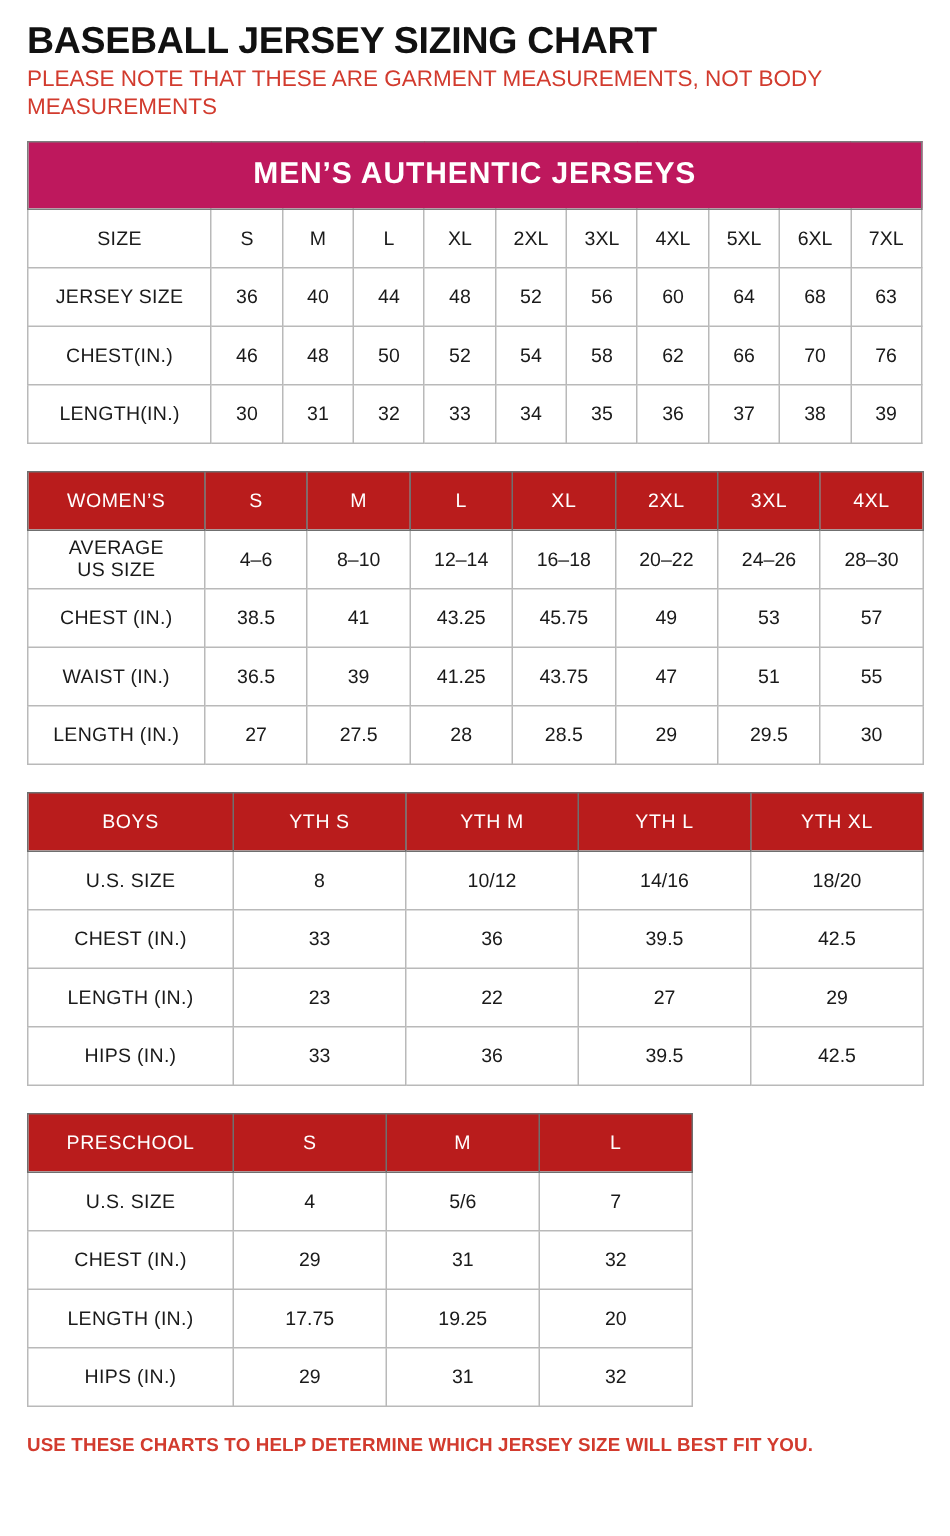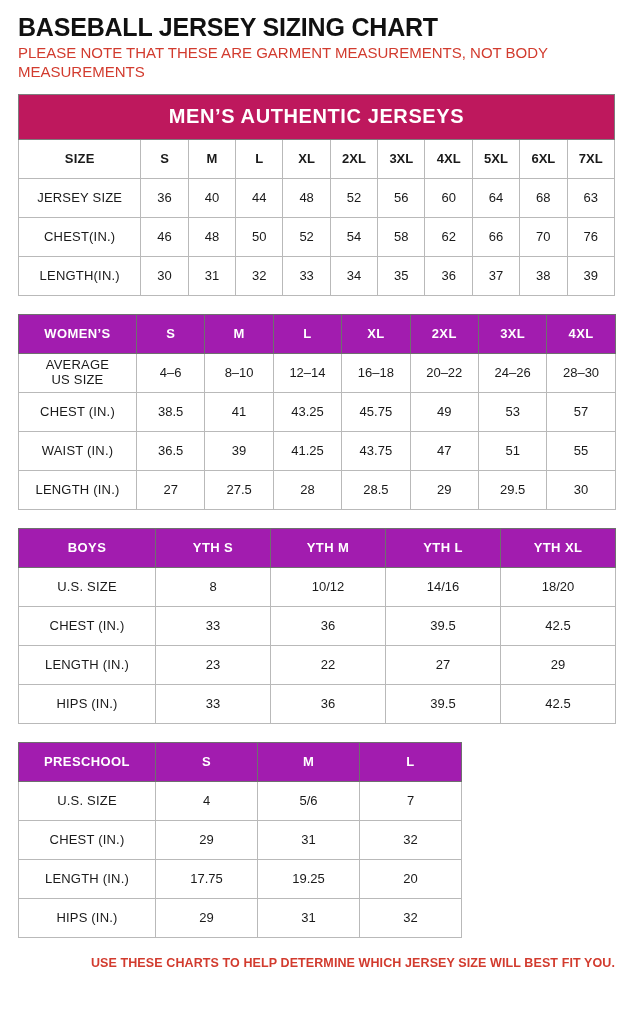--- a/index.html
+++ b/index.html
@@ -56,23 +56,23 @@
   .banner {
     background: #be185d;
     color: #ffffff;
     font-size: 20px;
     font-weight: bold;
     letter-spacing: 0.6px;
     height: 44px;
     border: 1px solid #7d7d7d;
   }
   .hdr-gray {
-    background: #a21caf;
+    background: #b91c1c;
     color: #ffffff;
-    font-weight: bold;
+    font-weight: normal;
     letter-spacing: 0.4px;
     border: 1px solid #6f6f6f;
   }
   .rowlabel {
     font-weight: normal;
     letter-spacing: 0.2px;
   }
   .two-line {
     line-height: 1.15;
   }
@@ -90,23 +90,22 @@
   table.pre col.cx { width: 102px; }
   table.pre { width: 443px; }
   table.boys { width: 597px; }
 
   .footer {
     color: #d23b2e;
     font-size: 12.5px;
     font-weight: bold;
     letter-spacing: 0.1px;
     margin-top: 2px;
-    text-align: right;
-  }
-  .men-head td { font-weight: bold; }
+  }
+  .men-head td { font-weight: normal; }
   .women-hdr td { font-size: 13px; }
 </style>
 </head>
 <body>
 
 <div class="page">
 
   <h1 class="main-title">BASEBALL JERSEY SIZING CHART</h1>
   <div class="note">PLEASE NOTE THAT THESE ARE GARMENT MEASUREMENTS, NOT BODY MEASUREMENTS</div>
 

